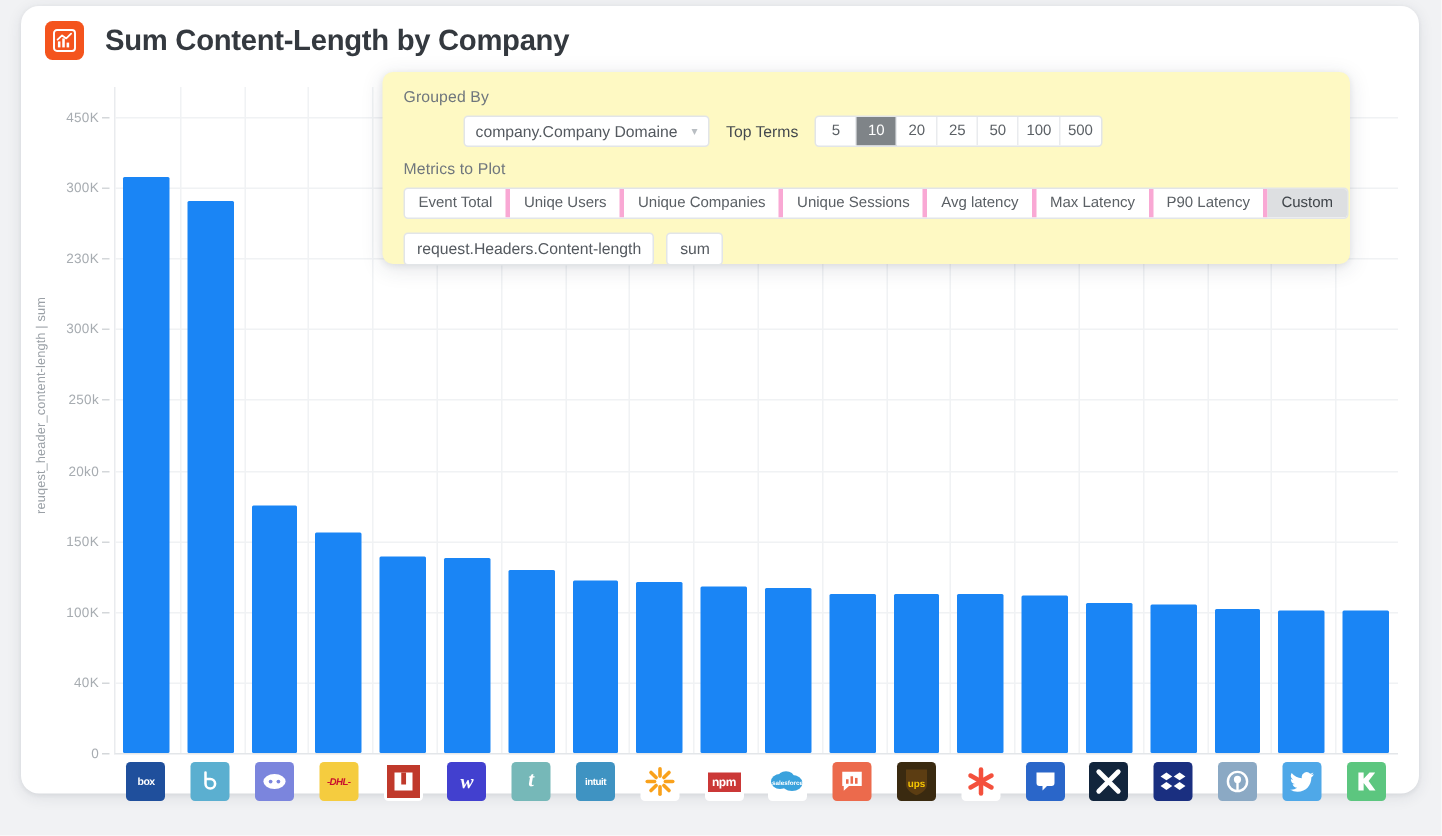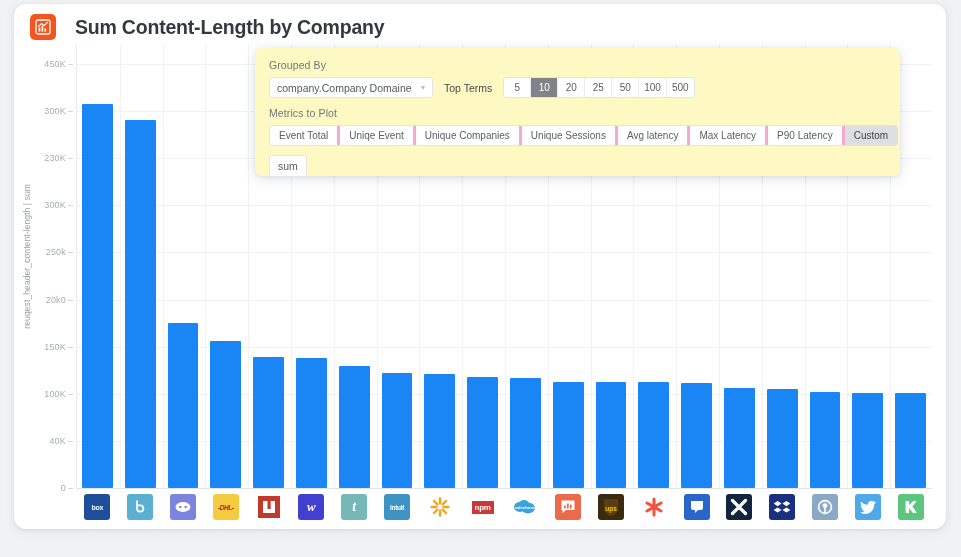--- a/index.html
+++ b/index.html
@@ -29,21 +29,21 @@
     box-shadow: 0 2px 10px rgba(40,50,70,0.10), 0 1px 3px rgba(40,50,70,0.07);
   }
 
   
   .header {
     position: absolute;
     left: 16px;
     top: 10px;
     display: flex;
     align-items: center;
-    gap: 19px;
+    gap: 14px;
   }
   .chart-icon {
     width: 26px;
     height: 26px;
     border-radius: 5px;
     background: #f4541d;
     display: flex;
     align-items: center;
     justify-content: center;
   }
@@ -53,21 +53,21 @@
     font-weight: bold;
     color: #34393f;
     letter-spacing: -0.2px;
     white-space: nowrap;
   }
 
   
   .plot-wrap {
     position: absolute;
     left: 0;
-    top: 40px;
+    top: 54px;
     width: 932px;
     height: 479px;
   }
   .y-axis-title {
     position: absolute;
     left: 8px;
     top: 140px;
     width: 14px;
     font-size: 8.5px;
     color: #9aa0a6;
@@ -190,20 +190,21 @@
     justify-content: space-between;
     width: 164px;
     height: 21px;
     padding: 0 7px;
     border: 1px solid #e2e5e8;
     border-radius: 3px;
     background: #fff;
     font-size: 10.5px;
     color: #54595f;
     box-sizing: border-box;
+    margin-left: 40px;
   }
   .chev {
     color: #b9bec3;
     font-size: 8px;
     margin-left: 4px;
   }
   .row-label {
     font-size: 10.5px;
     color: #44494e;
     white-space: nowrap;
@@ -497,27 +498,28 @@
             <div class="seg">20</div>
             <div class="seg">25</div>
             <div class="seg">50</div>
             <div class="seg">100</div>
             <div class="seg">500</div>
           </div>
       </div>
       <div class="panel-label">Metrics to Plot</div>
       <div class="metric-bar" id="metrics">
           <div class="metric">Event Total</div>
-          <div class="metric">Uniqe Event</div>
+          <div class="metric">Uniqe Users</div>
           <div class="metric">Unique Companies</div>
           <div class="metric">Unique Sessions</div>
           <div class="metric">Avg latency</div>
           <div class="metric">Max Latency</div>
           <div class="metric">P90 Latency</div>
           <div class="metric active">Custom</div>
         </div>
       <div class="chips">
+        <div class="chip">request.Headers.Content-length</div>
         <div class="chip">sum</div>
       </div>
     </div>
 
   </div>
 </div>
 
 </body></html>

